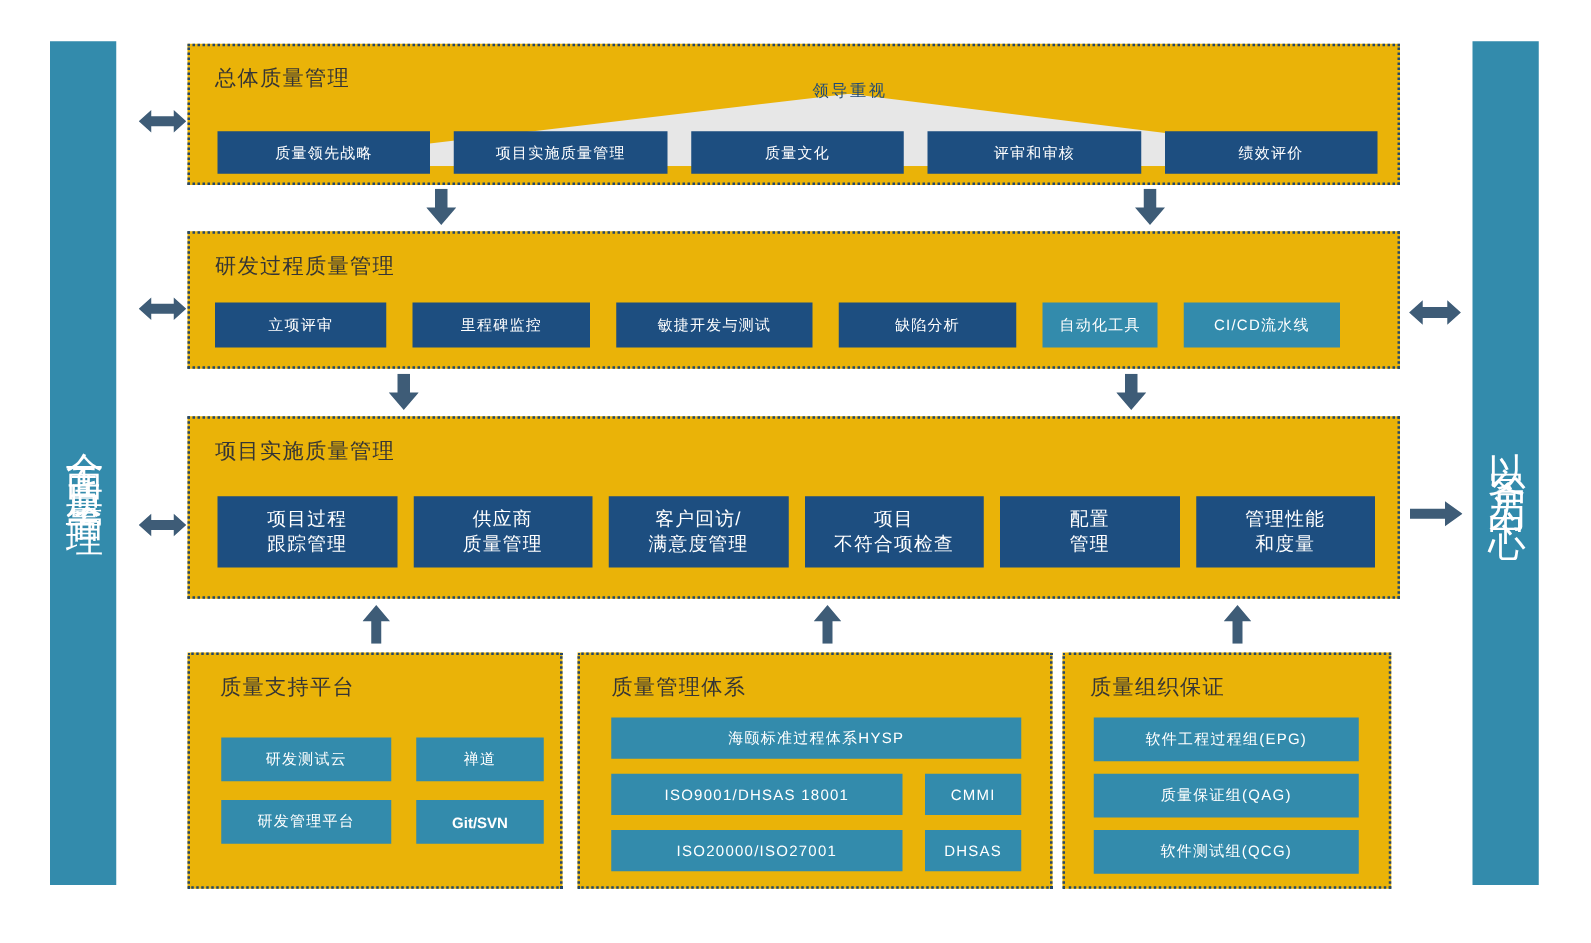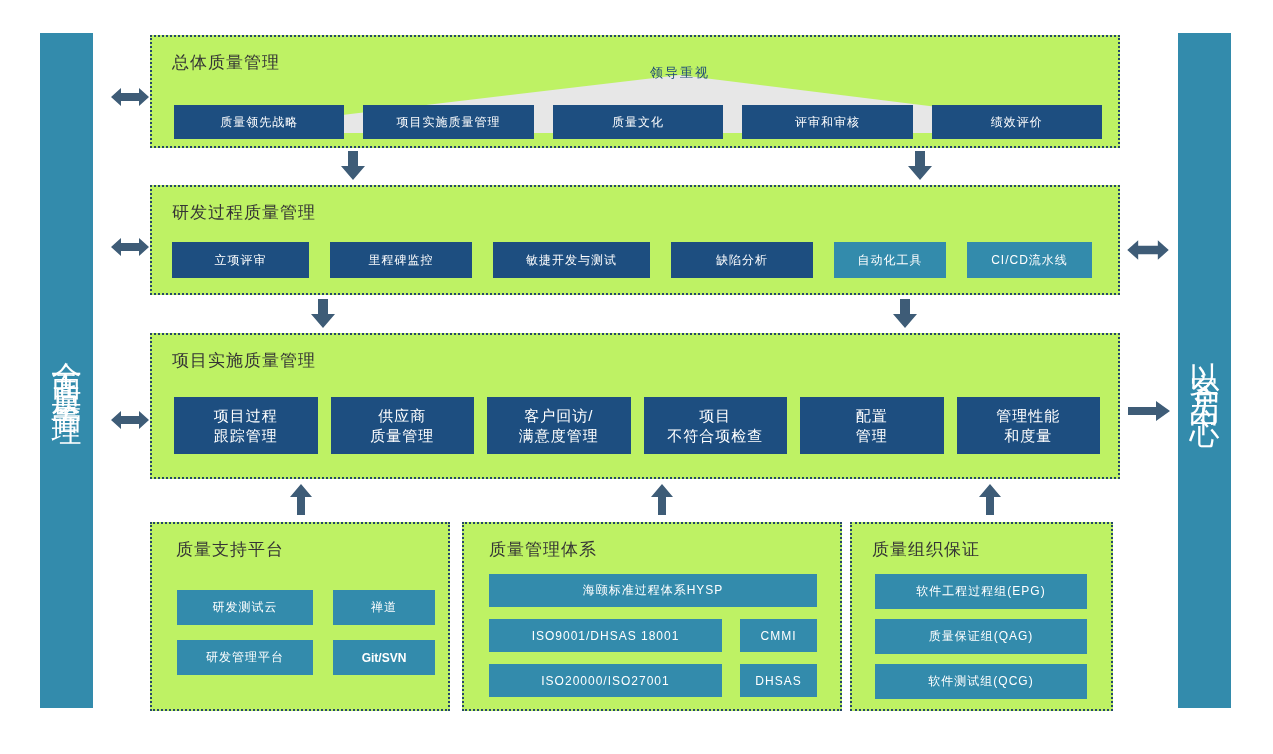--- a/index.html
+++ b/index.html
@@ -6,21 +6,21 @@
   .canvas{position:relative;width:1273px;height:754px;background:#ffffff;overflow:hidden;}
 
   
   .vbar{position:absolute;top:33px;width:53px;height:675px;background:#338bac;color:#fff;
         display:flex;align-items:center;justify-content:center;}
   .vbar .vtext{writing-mode:vertical-rl;text-orientation:upright;font-size:30px;letter-spacing:11px;line-height:1;}
   .vbar-left{left:40px;}
   .vbar-right{left:1178px;}
 
   
-  .frame{position:absolute;border:2px dotted #24476a;background:#bef264;box-sizing:border-box;}
+  .frame{position:absolute;border:2px dotted #24476a;background:#eab308;box-sizing:border-box;}
   .frame-title{position:absolute;left:20px;top:14px;font-size:17px;color:#353535;letter-spacing:1px;}
 
   
   .btn{display:flex;align-items:center;justify-content:center;color:#fff;font-size:12px;
        text-align:center;box-sizing:border-box;letter-spacing:1px;}
   .navy{background:#1d4e80;}
   .teal{background:#338bac;}
   .two-line{flex-direction:column;line-height:1.3;font-size:15px;}
   .bold{font-weight:bold;letter-spacing:0;}
 
@@ -82,21 +82,21 @@
     </div>
   </div>
 
   <div class="frame row2">
     <div class="frame-title">研发过程质量管理</div>
     <div class="row2-buttons">
       <div class="btn navy" style="width:137px">立项评审</div>
       <div class="btn navy" style="width:142px">里程碑监控</div>
       <div class="btn navy" style="width:157px">敏捷开发与测试</div>
       <div class="btn navy" style="width:142px">缺陷分析</div>
-      <div class="btn teal" style="width:112px">自动化工具</div>
+      <div class="btn teal" style="width:92px">自动化工具</div>
       <div class="btn teal" style="width:125px">CI/CD流水线</div>
     </div>
   </div>
 
   <div class="frame row3">
     <div class="frame-title">项目实施质量管理</div>
     <div class="row3-buttons">
       <div class="btn navy two-line">
         <span>项目过程</span>
         <span>跟踪管理</span>

